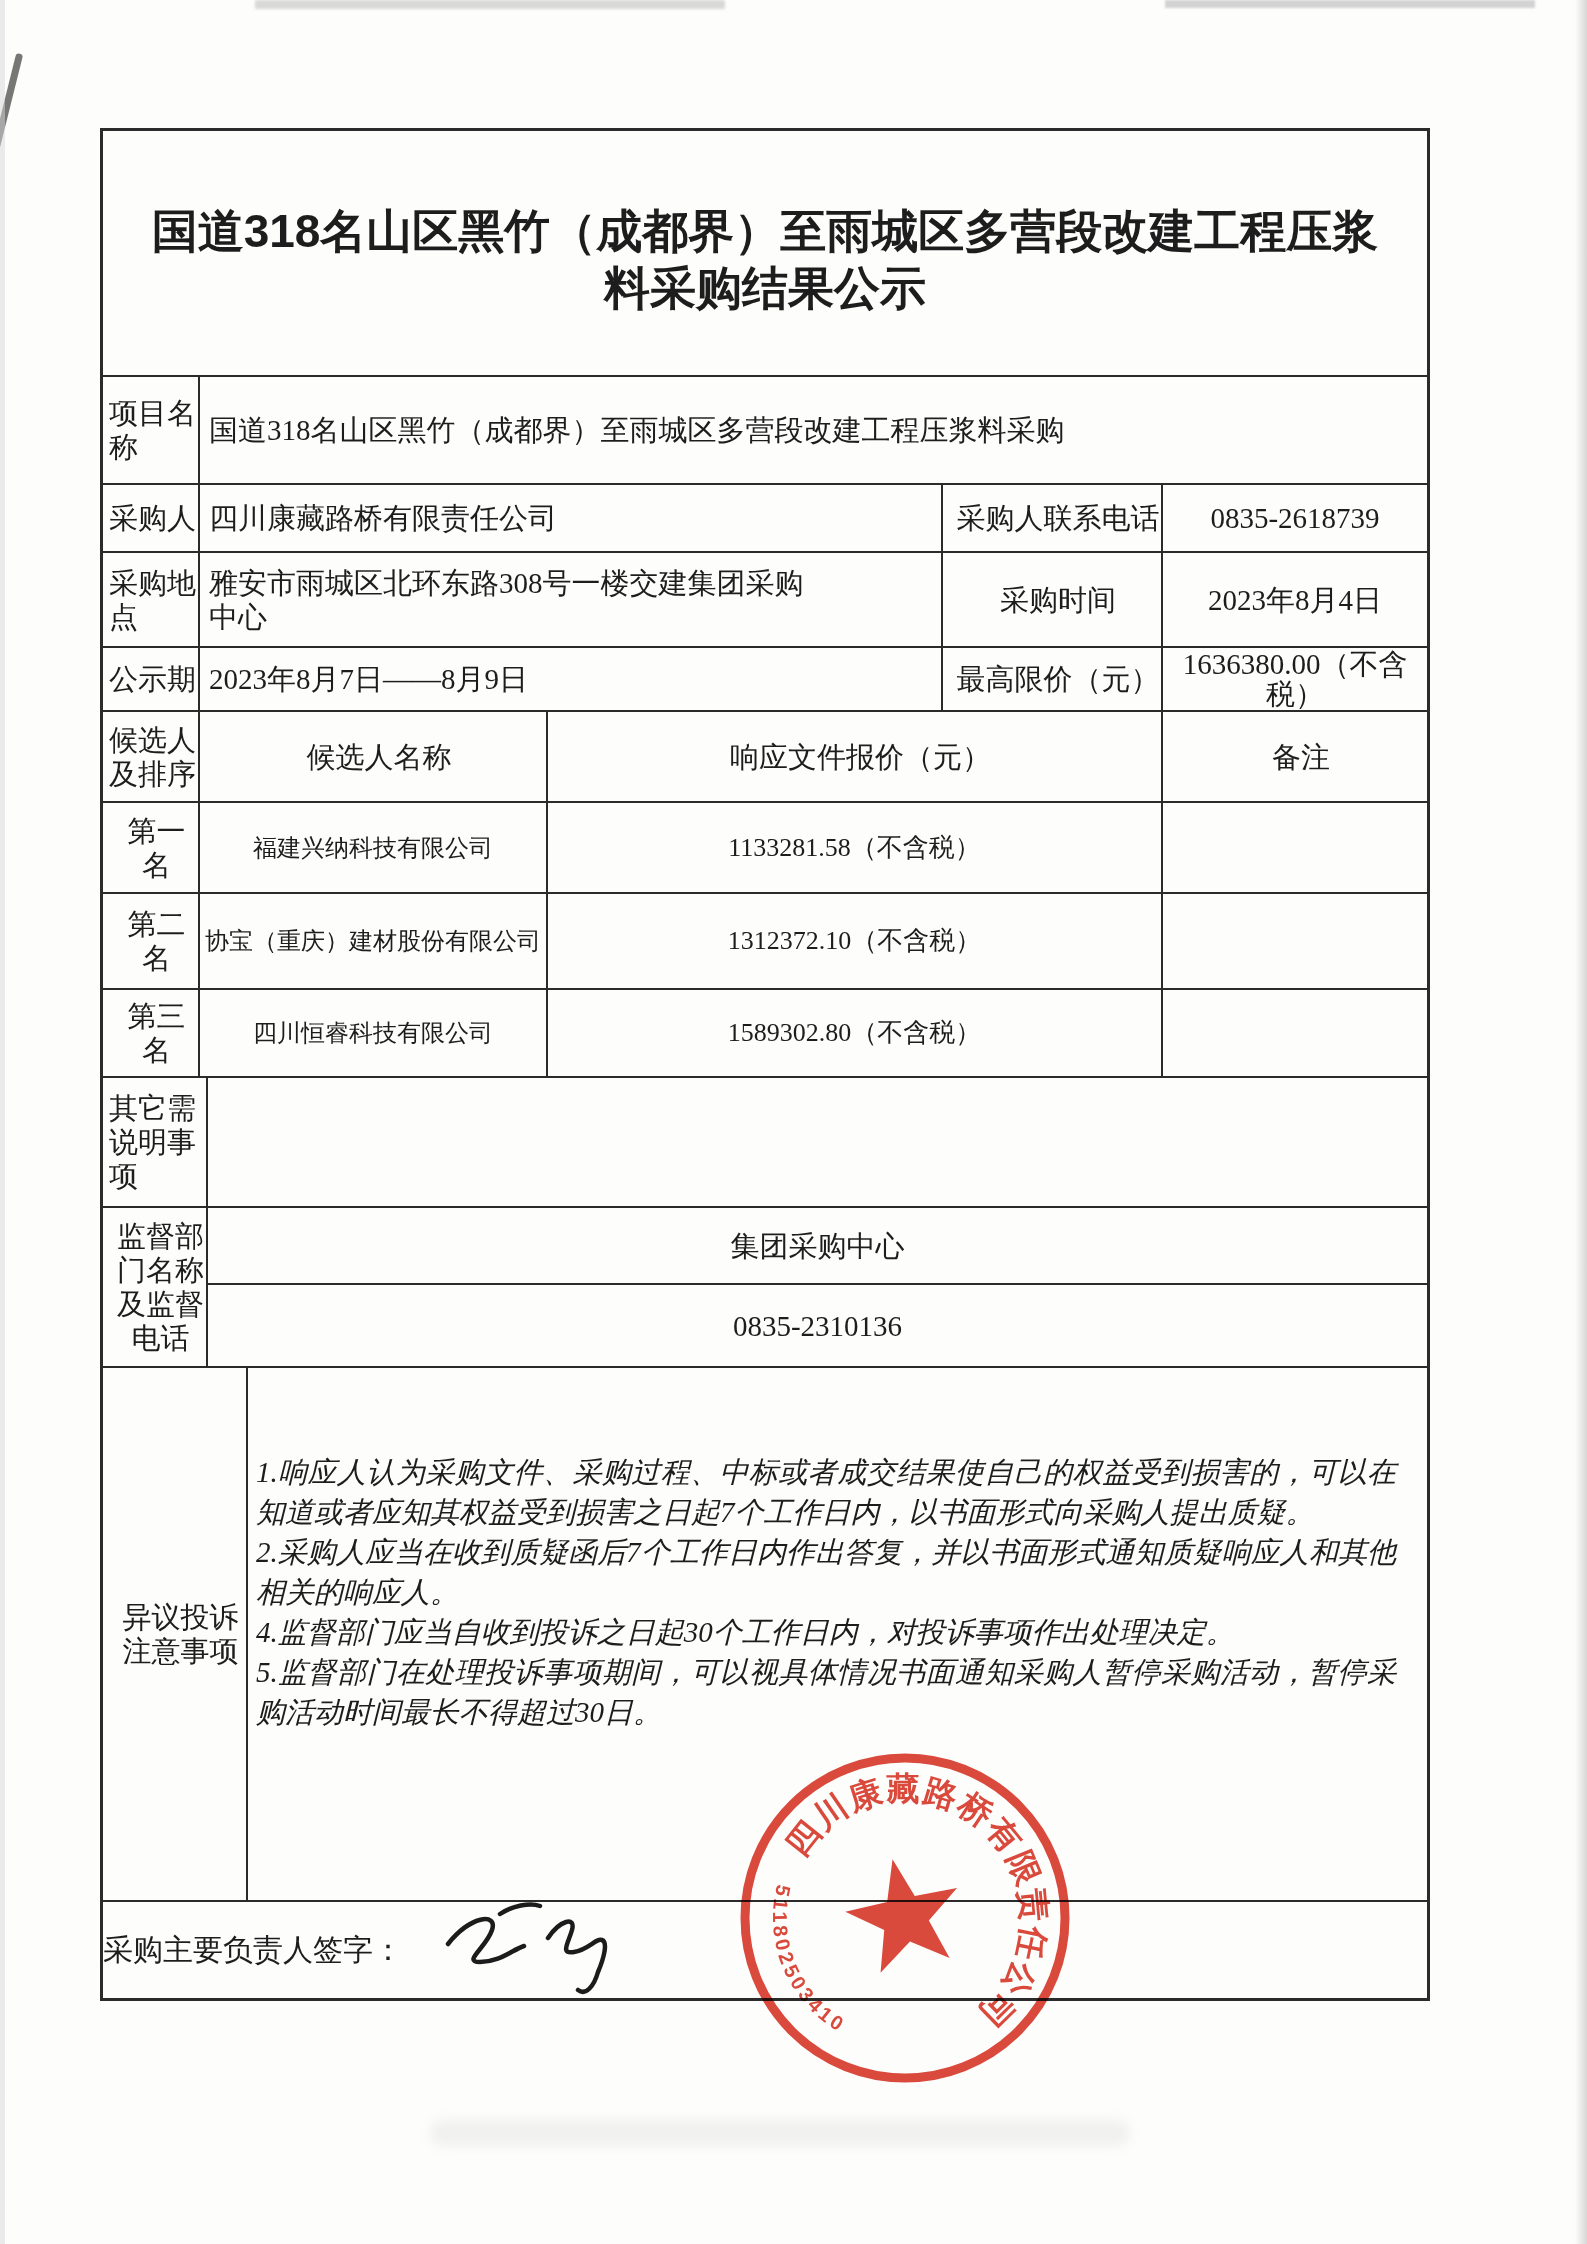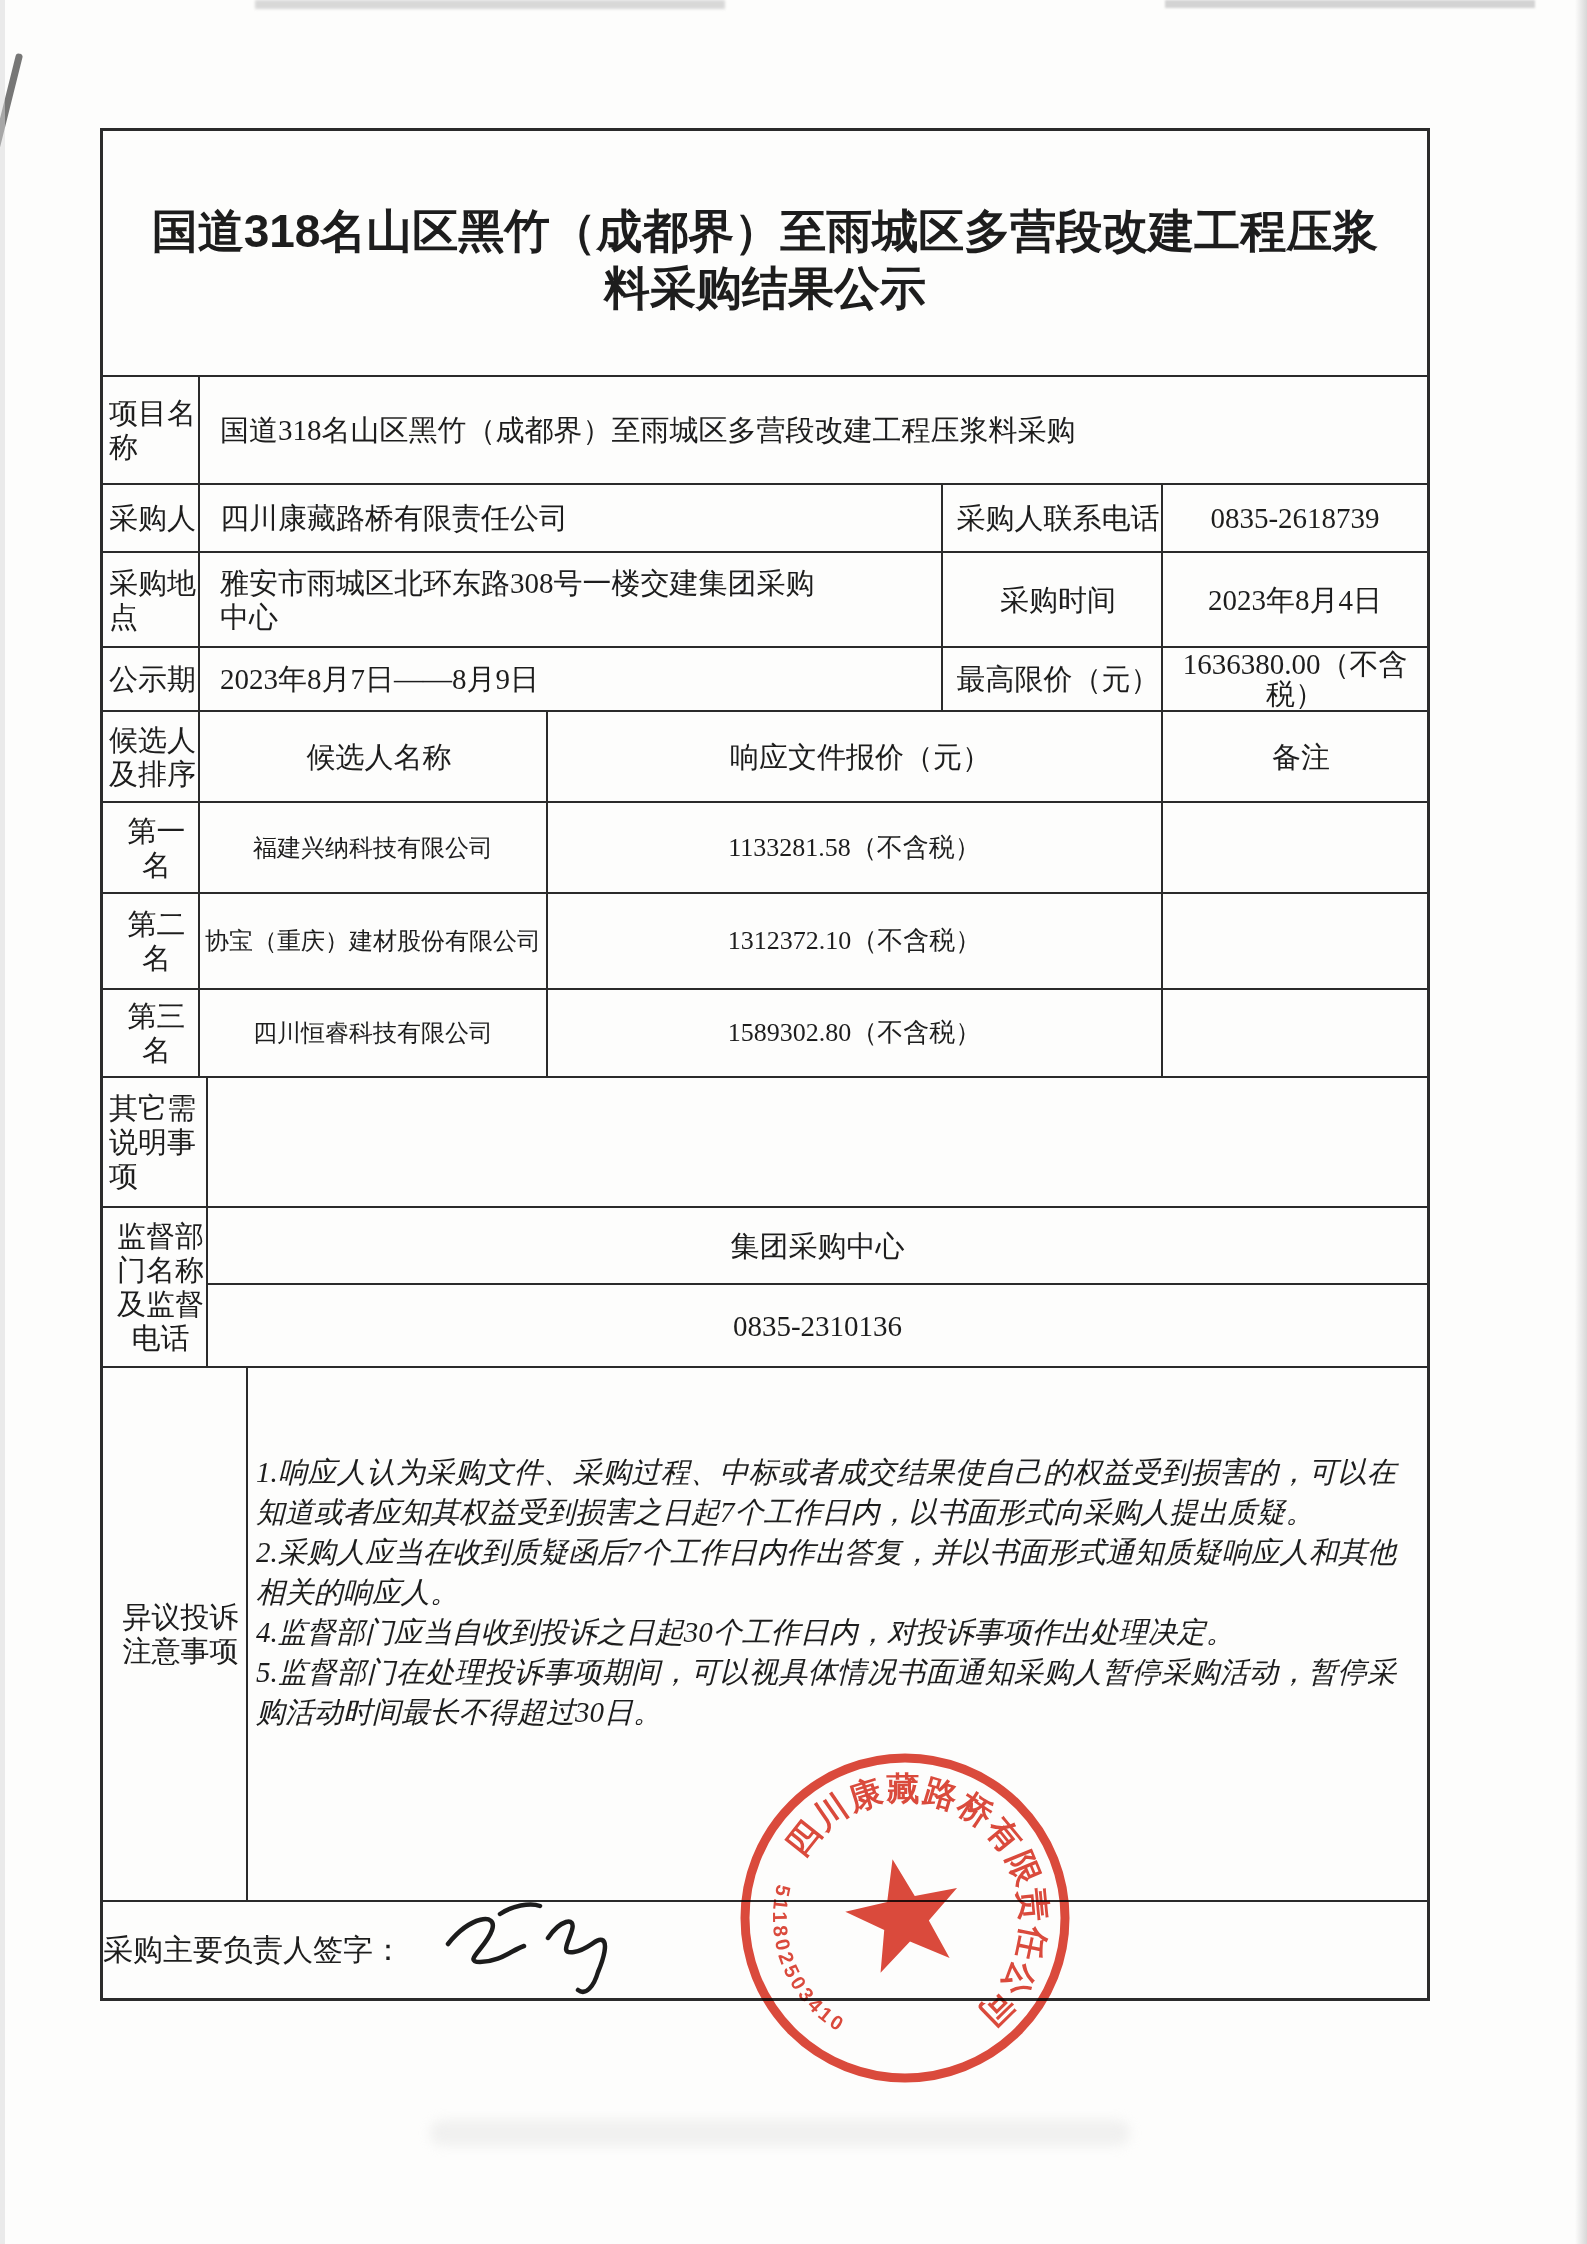--- a/index.html
+++ b/index.html
@@ -14,21 +14,21 @@
   .art-left{left:0;top:0;width:5px;height:100%;background:#d8d8d8;opacity:.5;}
   .art-bottom{left:430px;top:2120px;width:700px;height:26px;background:#d9d9d9;filter:blur(6px);opacity:.35;border-radius:12px;}
 
   .doc-table{position:absolute;left:100px;top:128px;width:1330px;border:3px solid #2b2b2b;box-sizing:border-box;background:transparent;}
   .row{display:flex;border-bottom:2px solid #2b2b2b;box-sizing:border-box;}
   .row:last-child{border-bottom:none;}
   .cell{box-sizing:border-box;border-right:2px solid #2b2b2b;display:flex;align-items:center;overflow:hidden;}
   .cell:last-child{border-right:none;}
   .lbl{font-size:29px;line-height:34px;padding-left:6px;}
   .lblc{justify-content:center;text-align:center;padding-left:12px;}
-  .val{font-size:29px;line-height:34px;padding-left:20px;}
+  .val{font-size:29px;line-height:34px;padding-left:9px;}
   .valc{justify-content:center;text-align:center;padding-left:0;}
 
   .r-title{height:246px;}
   .r-name{height:108px;}
   .r-buyer{height:68px;}
   .r-loc{height:95px;}
   .r-period{height:64px;}
   .r-chead{height:91px;}
   .r-c1{height:91px;}
   .r-c2{height:96px;}

